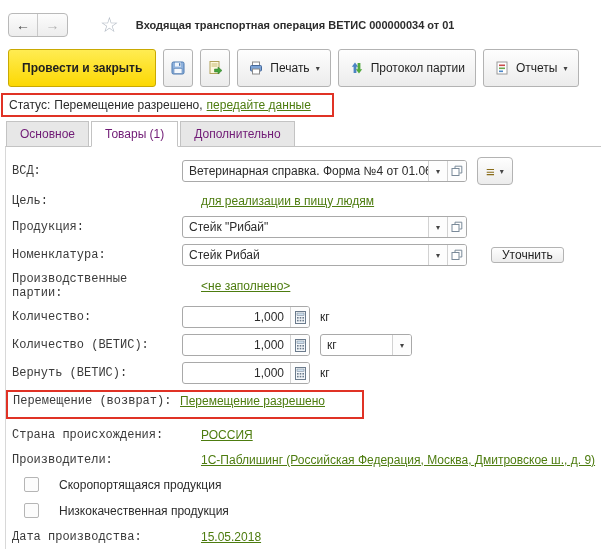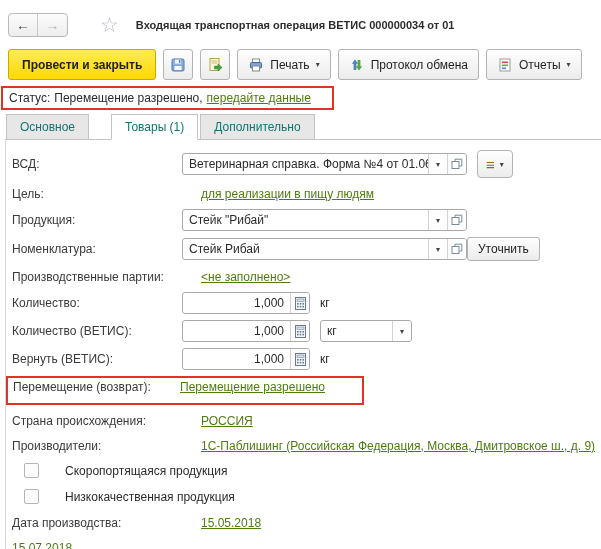--- a/index.html
+++ b/index.html
@@ -12,66 +12,66 @@
   .navgroup{display:flex;border:1px solid #b9b9b9;border-radius:4px;overflow:hidden;background:linear-gradient(#fcfcfc,#ededed);}
   .navbtn{width:29px;height:22px;display:flex;align-items:center;justify-content:center;
           font-size:14px;background:transparent;border:none;cursor:pointer;}
   .navbtn.back{color:#4a4a4a;border-right:1px solid #c9c9c9;}
   .navbtn.fwd{color:#b2b2b2;}
   .star{margin-left:32px;font-size:21px;color:#b4bcc6;line-height:20px;cursor:pointer;}
   .title{margin-left:17px;font-size:11px;font-weight:bold;color:#2d2d2d;white-space:nowrap;overflow:hidden;}
 
   
   .toolbar{display:flex;align-items:center;gap:7px;padding:8px 8px 0 8px;}
-  .btn{height:31px;display:inline-flex;align-items:center;gap:6px;padding:0 10px;box-sizing:border-box;
+  .btn{height:38px;display:inline-flex;align-items:center;gap:6px;padding:0 10px;box-sizing:border-box;
        border:1px solid #b3b3b3;border-radius:3px;background:linear-gradient(#fefefe,#ececec);
        font-family:inherit;font-size:12px;color:#1f1f1f;cursor:pointer;}
   .btn.iconbtn{width:30px;justify-content:center;padding:0;}
   .btn.yellow{background:linear-gradient(#ffec52,#fcd803);border-color:#c9a902;font-weight:bold;padding:0 13px;}
   .caret{font-size:8px;color:#444;}
 
   
   .statusbox{margin:6px 0 2px 1px;width:333px;box-sizing:border-box;border:2px solid #e03225;
              padding:3px 6px;display:flex;gap:4px;align-items:center;white-space:nowrap;}
   a.link{color:#4d7c0f;text-decoration:underline;cursor:pointer;white-space:nowrap;}
 
   
   .tabs{display:flex;margin:4px 0 0 6px;position:relative;z-index:2;}
   .tab{padding:5px 13px;border:1px solid #c3c3c3;background:#e7e7e7;margin-right:2px;
-       margin-bottom:-1px;cursor:pointer;color:#0f766e;}
-  .tab.active{background:#fff;border-bottom-color:#fff;margin-left:20px;}
+       margin-bottom:-1px;cursor:pointer;color:#701a75;}
+  .tab.active{background:#fff;border-bottom-color:#fff;}
 
   
   .panel{margin-left:5px;border-left:1px solid #d8d8d8;border-top:1px solid #c3c3c3;
          padding:10px 8px 0 6px;height:100%;box-sizing:border-box;}
   .row{display:flex;align-items:center;margin-bottom:6px;min-height:22px;}
   .row.slim{min-height:19px;gap:19px;}
-  .lbl{width:170px;flex:0 0 170px;color:#3a3a3a;}
+  .lbl{width:170px;flex:0 0 170px;color:#3a3a3a;font-family:Liberation Mono, monospace;}
 
   .combo{display:inline-flex;align-items:stretch;height:22px;border:1px solid #a9a9a9;border-radius:3px;
          background:#fff;box-sizing:border-box;overflow:hidden;}
   .combo .txt{flex:1;padding:0 6px;line-height:20px;white-space:nowrap;overflow:hidden;cursor:text;}
   .combo .cbtn{width:18px;display:flex;align-items:center;justify-content:center;
                border-left:1px solid #d2d2d2;background:#fdfdfd;cursor:pointer;}
   .w285{width:285px;}
   .num{width:128px;}
   .num .txt{text-align:right;}
   .unitcombo{width:92px;margin-left:10px;}
   .unit{margin-left:10px;color:#2b2b2b;}
 
   .menubtn{height:26px;margin-left:10px;display:inline-flex;align-items:center;gap:5px;padding:0 8px;
            border:1px solid #b3b3b3;border-radius:4px;background:linear-gradient(#fefefe,#ececec);cursor:pointer;}
   .burger{color:#8a6d1a;font-weight:bold;font-size:15px;line-height:1;}
-  .refine{height:24px;margin-left:0;}
+  .refine{height:16px;margin-left:24px;}
 
   .redrow{display:flex;align-items:center;border:2px solid #e03225;box-sizing:border-box;
           margin-left:-6px;padding:2px 8px 9px 5px;width:358px;min-height:24px;}
   .redrow .lbl{flex:0 0 167px;width:167px;}
 
-  .chkrow{display:flex;align-items:center;gap:26px;margin:0 0 7px 12px;min-height:19px;}
+  .chkrow{display:flex;align-items:center;gap:20px;margin:0 0 7px 12px;min-height:19px;}
   .checkbox{width:13px;height:13px;border:1px solid #b5b5b5;border-radius:2px;background:#fcfcfc;cursor:pointer;flex:0 0 13px;}
   .chklbl{color:#2b2b2b;cursor:default;}
   svg{display:block;}
 </style>
 </head>
 <body>
 
 <div class="app">
 
   <div class="header">
@@ -124,21 +124,21 @@
       <span class="caret">▾</span>
     </button>
 
     <button class="btn">
       <span>
         <svg width="16" height="16" viewBox="0 0 16 16">
             <path d="M4.6 13 V6.8 H2.8 L6 2.6 L9.2 6.8 H7.4 V13 Z" fill="#4c84c4"></path>
             <path d="M11.4 3 V9.2 H13.2 L10 13.4 L6.8 9.2 H8.6 V3 Z" fill="#53a93f"></path>
           </svg>
       </span>
-      <span>Протокол обмена</span>
+      <span>Протокол партии</span>
     </button>
 
     <button class="btn">
       <span>
         <svg width="16" height="16" viewBox="0 0 16 16">
             <rect x="3" y="2" width="10" height="12" fill="#fff" stroke="#9a9a9a"></rect>
             <rect x="5" y="4.5" width="6" height="1.6" fill="#c84b4b"></rect>
             <rect x="5" y="7.5" width="6" height="1.6" fill="#6aa84f"></rect>
             <rect x="5" y="10.5" width="4" height="1.6" fill="#4b86c8"></rect>
           </svg>

